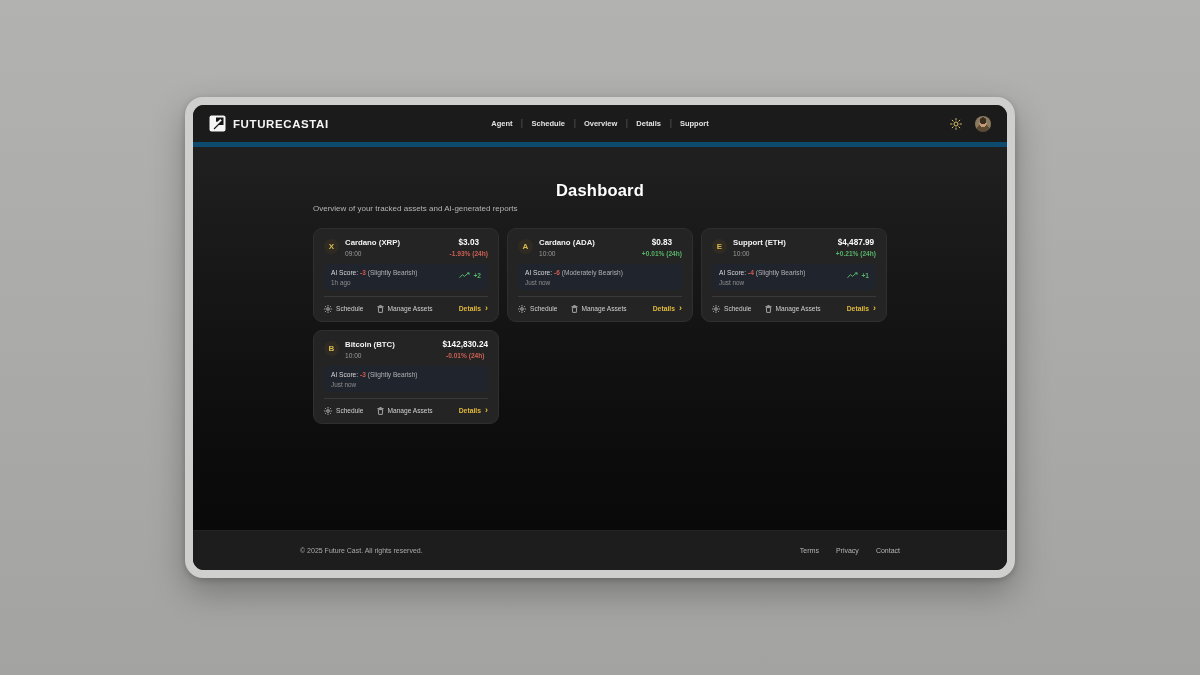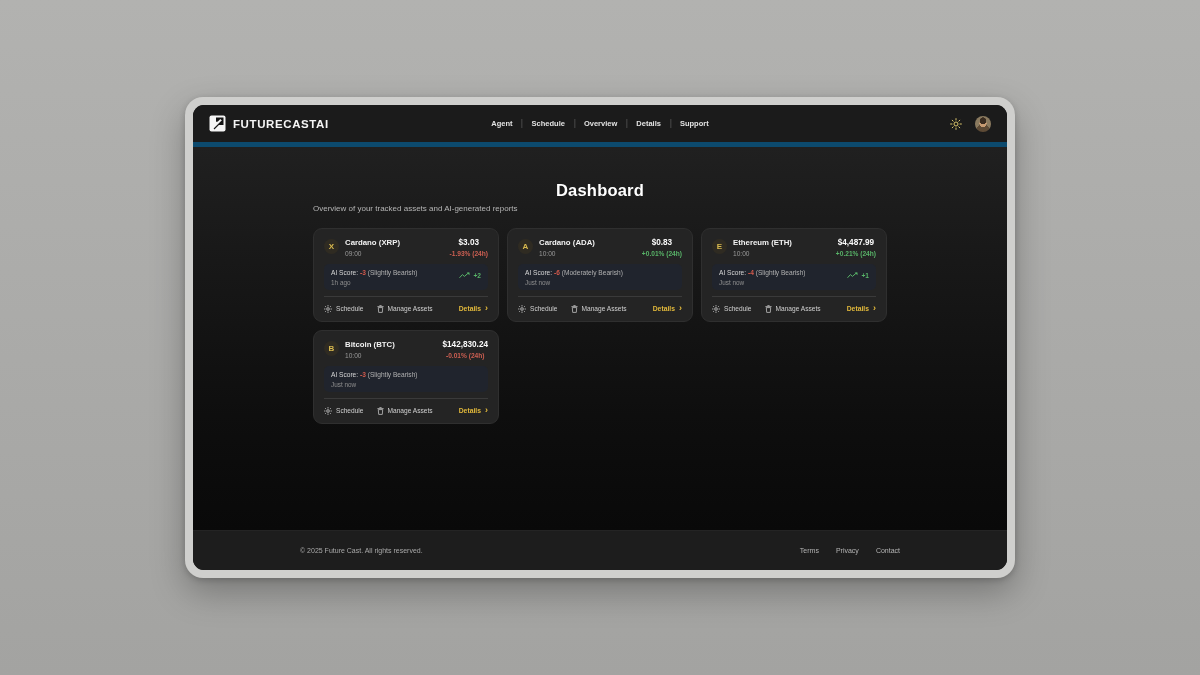--- a/index.html
+++ b/index.html
@@ -261,21 +261,21 @@
                 <span class="details-label">Details</span>
                 <span class="chev">›</span>
               </div>
             </div>
           </div>
 
           <div class="card">
             <div class="card-head">
               <div class="coin-ic">E</div>
               <div>
-                <div class="coin-name">Ethereum (ETH)</div>
+                <div class="coin-name">Support (ETH)</div>
                 <div class="coin-time">10:00</div>
               </div>
               <div class="price-box">
                 <div class="price">$4,487.99</div>
                 <div class="change" data-dir="up">+0.21% (24h)</div>
               </div>
             </div>
             <div class="ai-panel">
               <div>
                 <div class="ai-line1">

